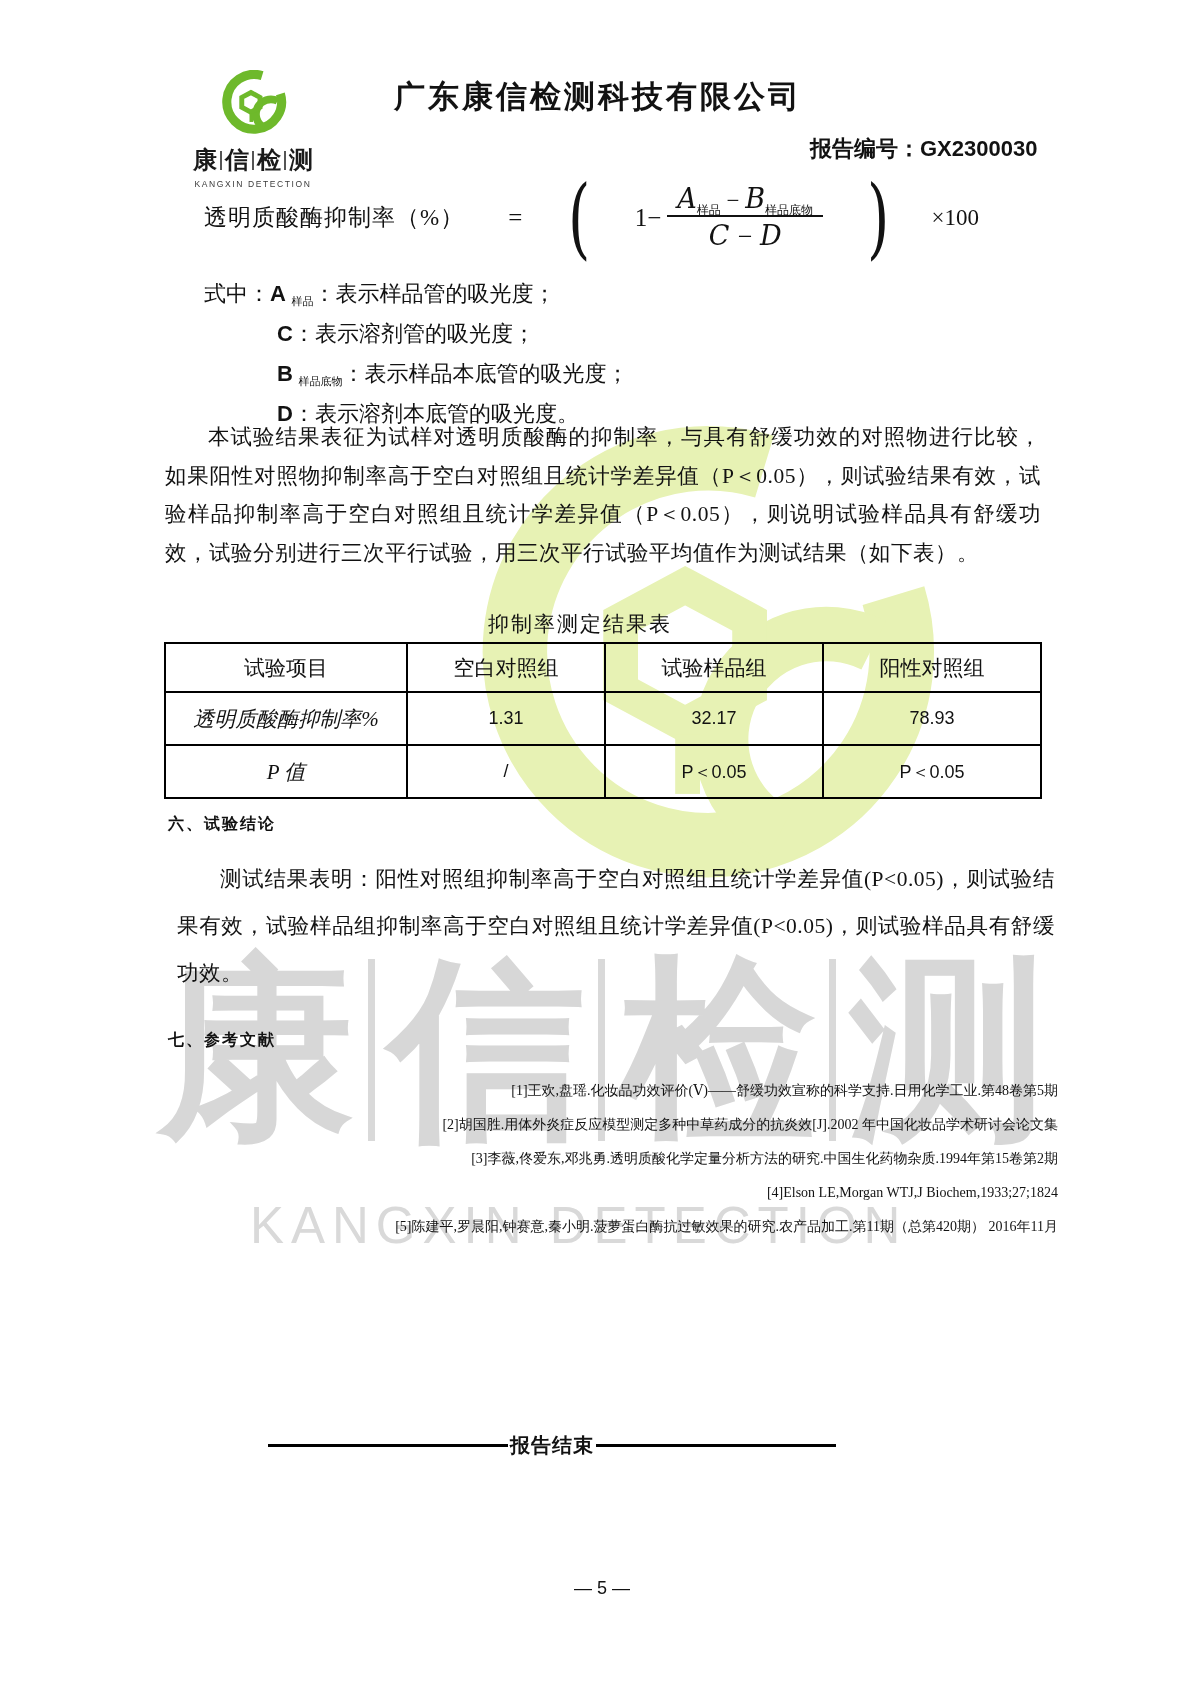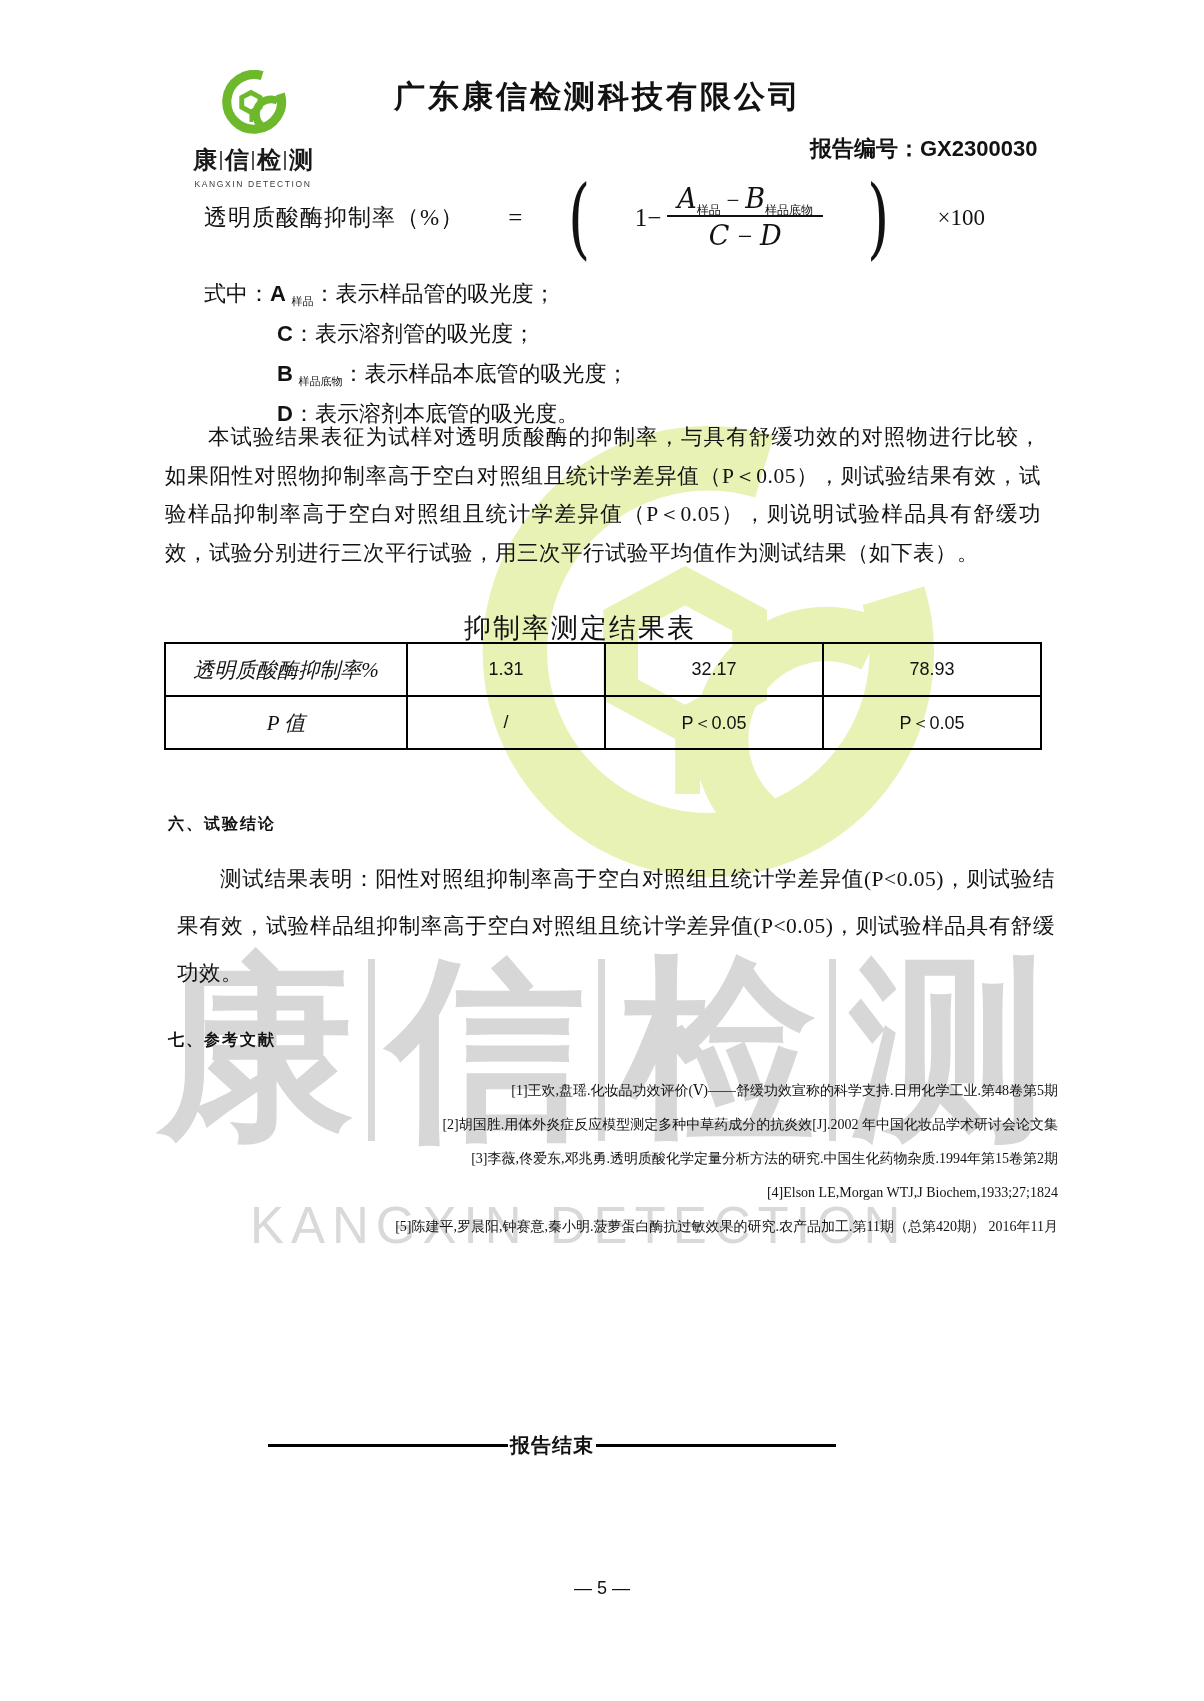--- a/index.html
+++ b/index.html
@@ -39,32 +39,32 @@
   .formula .eq{margin:0 4px 0 8px;font-size:25px;}
   .paren{font-family:"DejaVu Serif",serif;font-size:88px;font-weight:300;line-height:0.9;
     transform:scaleX(.65);transform-origin:center;}
   .f-inner{display:flex;align-items:center;margin:0 2px;}
   .f-one{font-size:25px;margin-right:6px;}
   .frac{display:inline-flex;flex-direction:column;text-align:center;vertical-align:middle;}
   .frac .num{border-bottom:2px solid #111;padding:0 10px 1px 10px;}
   .frac .den{padding-top:3px;font-style:italic;font-size:26px;}
   .mvar{font-style:italic;font-family:"DejaVu Serif",serif;font-size:27px;}
   .msub{font-size:12px;font-style:normal;position:relative;top:6px;}
-  .f-times{font-size:23px;margin-left:6px;}
+  .f-times{font-size:23px;margin-left:0;}
   
   .defs{position:absolute;left:204px;top:274px;font-size:22px;}
   .def-line{height:40px;line-height:40px;white-space:nowrap;}
   .def-line.indent{margin-left:73px;}
   .dvar{font-family:"Liberation Sans",sans-serif;font-weight:600;font-size:22px;}
   .dsub{font-size:11px;position:relative;top:4px;}
   
   .para{position:absolute;left:165px;top:418px;width:876px;font-size:21.5px;
     line-height:38.5px;text-align:justify;text-indent:2em;letter-spacing:.5px;}
   
-  .tbl-title{position:absolute;top:610px;left:0;width:1160px;text-align:center;font-size:27px;letter-spacing:2px;}
+  .tbl-title{position:absolute;top:610px;left:0;width:1160px;text-align:center;font-size:21px;letter-spacing:2px;}
   table.results{position:absolute;left:164px;top:642px;border-collapse:collapse;
     font-size:21px;text-align:center;}
   table.results td,table.results th{border:2px solid #000;font-weight:normal;padding:0;background:transparent;}
   table.results th{height:47px;}
   table.results td{height:51px;}
   .cell-italic{font-style:italic;}
   .cell-num{font-family:"Liberation Sans",sans-serif;font-size:18px;}
   
   .sec-heading{position:absolute;left:168px;font-size:16px;font-weight:bold;letter-spacing:2px;}
   .sec-six{top:814px;}
@@ -172,20 +172,26 @@
 
     <div class="tbl-title">抑制率测定结果表</div>
     <table class="results">
       <colgroup>
           <col style="width:242px">
           <col style="width:198px">
           <col style="width:218px">
           <col style="width:218px">
         </colgroup>
       <tbody>
+          <tr>
+        <th>试验项目</th>
+        <th>空白对照组</th>
+        <th>试验样品组</th>
+        <th>阳性对照组</th>
+      </tr>
       <tr>
         <td class="cell-italic">透明质酸酶抑制率%</td>
         <td class="cell-num">1.31</td>
         <td class="cell-num">32.17</td>
         <td class="cell-num">78.93</td>
       </tr>
       <tr>
         <td class="cell-italic">P 值</td>
         <td class="cell-num">/</td>
         <td class="cell-num">P＜0.05</td>

